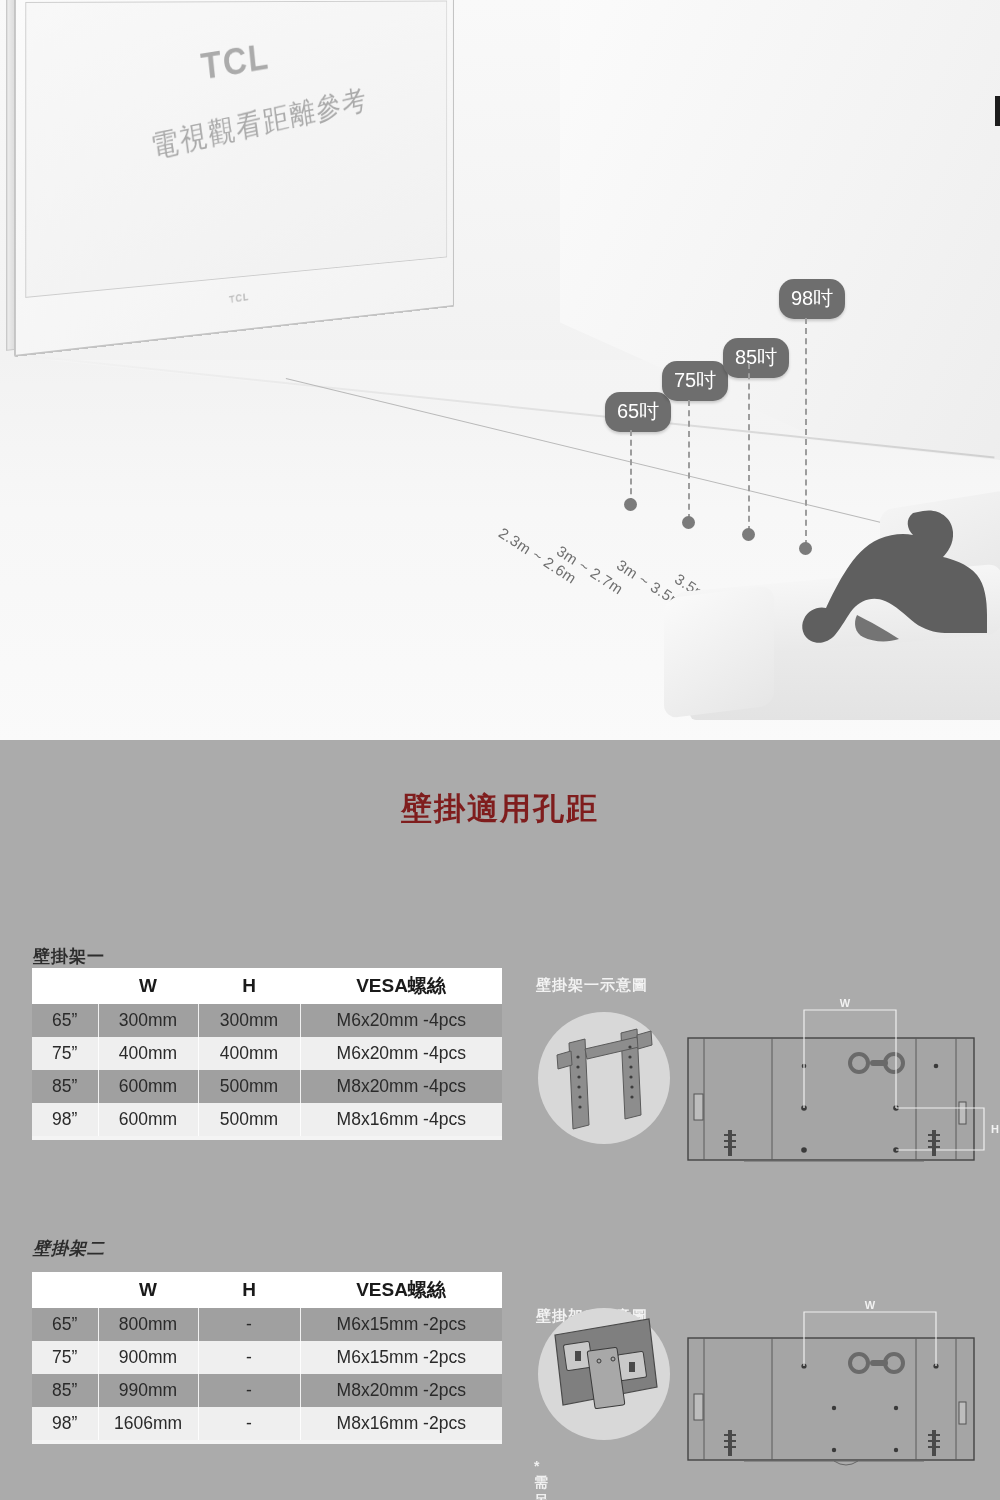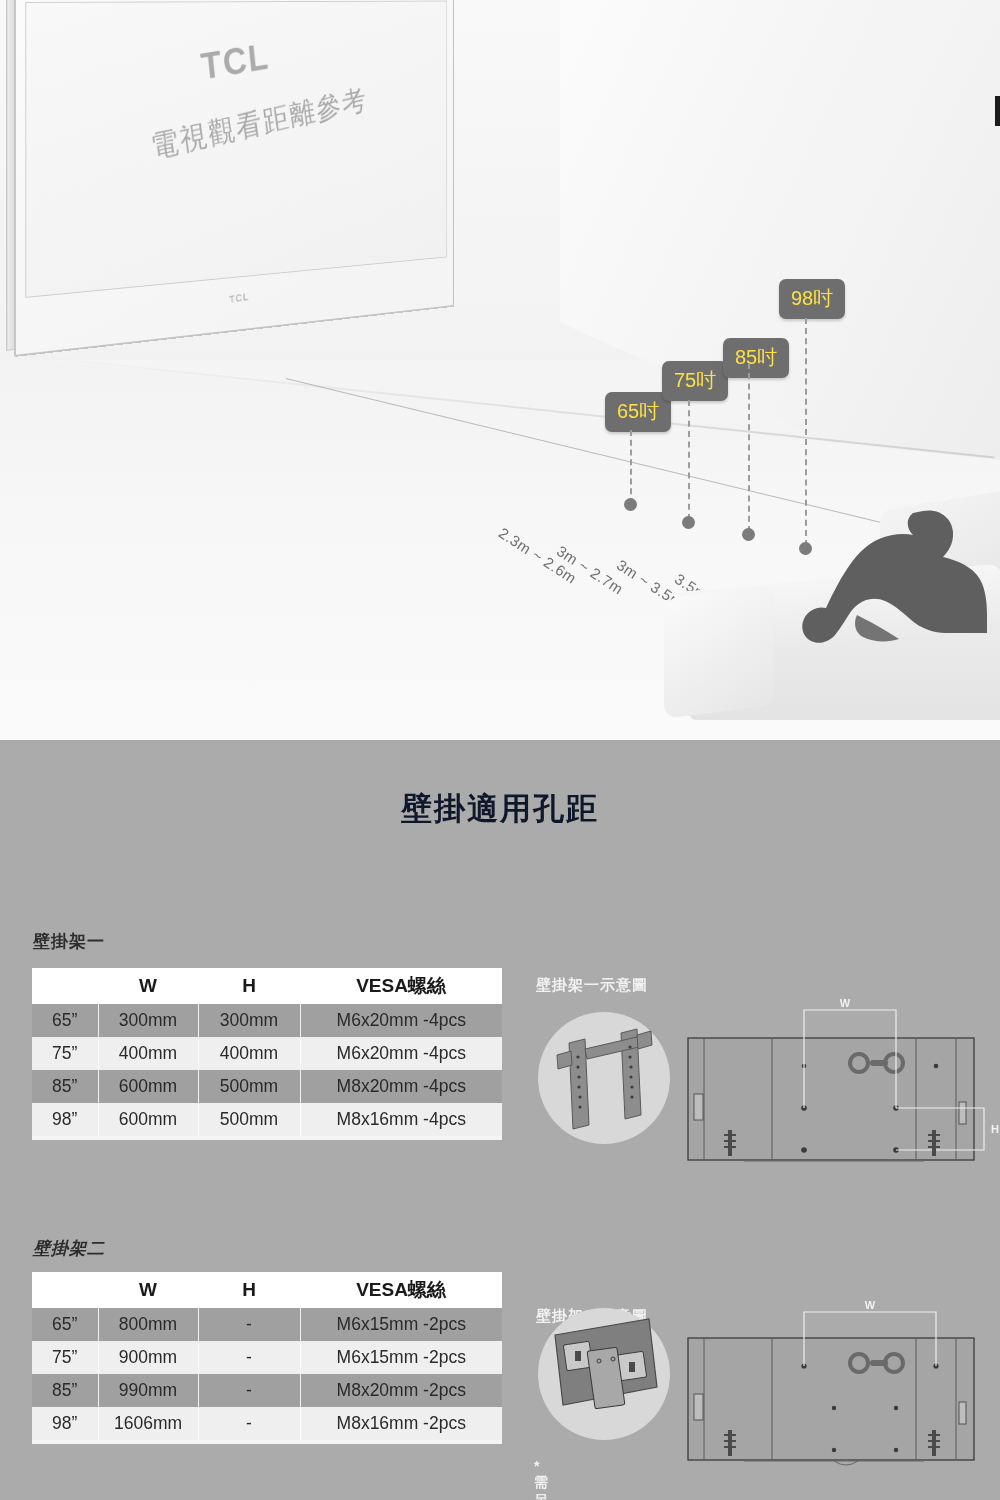--- a/index.html
+++ b/index.html
@@ -44,21 +44,21 @@
   .tv-sub{position:absolute;left:150px;top:120px;font-size:32px;color:#9a9a9a;
       letter-spacing:2px;transform:rotate(-9deg);white-space:nowrap;opacity:.82;}
   .tv-foot{position:absolute;left:244px;bottom:30px;font-size:11px;color:#b9b9b9;
       letter-spacing:1px;font-weight:bold;transform:rotate(-4deg);}
 
   
   .baseline{position:absolute;left:286px;top:378px;width:690px;height:1px;
       background:#b9b9b9;transform-origin:0 0;transform:rotate(13.6deg);}
 
   
-  .badge{position:absolute;background:#6e6e6e;color:#fde047;border-radius:7px;
+  .badge{position:absolute;background:#6e6e6e;color:#ffffff;border-radius:15px;
       font-size:20px;line-height:1;padding:9px 12px 11px;white-space:nowrap;
       box-shadow:0 2px 3px rgba(0,0,0,.18);}
   .dline{position:absolute;width:0;border-left:2px dashed #9c9c9c;}
   .dot{position:absolute;width:13px;height:13px;border-radius:50%;background:#7b7b7b;}
   .dist{position:absolute;font-size:15px;color:#6f6f6f;white-space:nowrap;
       transform-origin:0 0;transform:rotate(33deg);letter-spacing:.5px;}
 
   
   .sofa{position:absolute;}
   .sofa-base{left:690px;top:600px;width:320px;height:120px;background:
@@ -73,21 +73,21 @@
       linear-gradient(160deg,#f4f4f4,#e2e2e2);border-radius:12px;
       transform:skewY(-9deg);}
   #person{position:absolute;left:795px;top:505px;width:195px;height:165px;}
 
   .hero-edge{position:absolute;right:0;top:96px;width:5px;height:30px;background:#1c1c1c;}
 
   
   #panel{position:absolute;left:0;top:740px;width:1000px;height:760px;background:#ababab;}
 
   .sec-title{position:absolute;left:0;top:48px;width:1000px;text-align:center;
-      font-size:31px;font-weight:bold;color:#0f172a;letter-spacing:2px;}
+      font-size:31px;font-weight:bold;color:#7f1d1d;letter-spacing:2px;}
   .sec-desc{position:absolute;left:0;top:112px;width:1000px;text-align:center;
       font-size:16.5px;color:#2e2e2e;letter-spacing:.4px;}
 
   .blk-label{position:absolute;font-size:17px;font-weight:bold;color:#2d2d2d;
       letter-spacing:1px;}
   .diag-label{position:absolute;font-size:15px;font-weight:bold;color:#f2f2f2;
       letter-spacing:1px;}
   .note{position:absolute;font-size:14px;font-weight:bold;color:#f0f0f0;letter-spacing:.5px;}
 
   table.spec{position:absolute;border-collapse:collapse;width:470px;
@@ -166,21 +166,21 @@
        C60,128 58,118 62,110 Z"></path>
   </svg>
 
   <div class="hero-edge"></div>
 </div>
 
 <div id="panel">
 
   <div class="sec-title">壁掛適用孔距</div>
 
-  <div class="blk-label" style="left:33px;top:190px;text-align:center;">壁掛架一</div>
+  <div class="blk-label" style="left:33px;top:205px;text-align:center;">壁掛架一</div>
 
   <table class="spec" style="left:32px;top:228px;">
     <colgroup>
         <col class="c0">
         <col class="c1">
         <col class="c2">
         <col class="c3">
       </colgroup>
     <thead>
       <tr>

